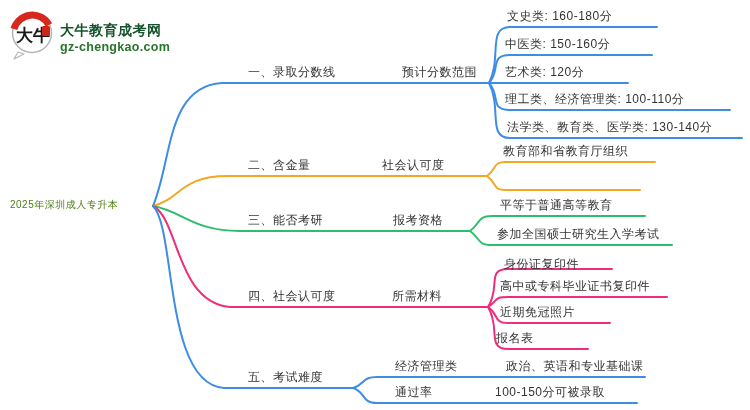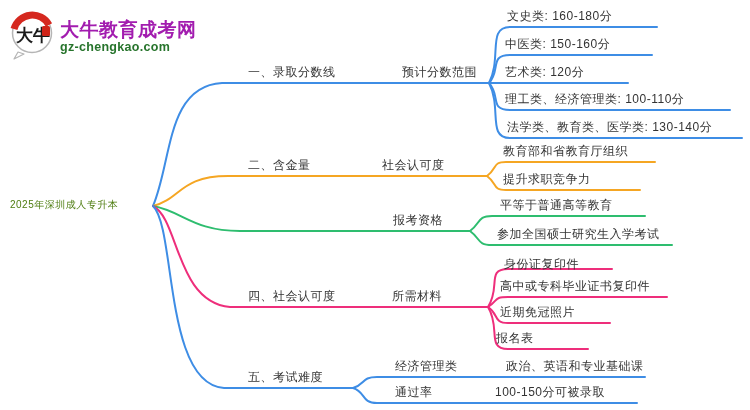--- a/index.html
+++ b/index.html
@@ -19,21 +19,21 @@
   .root-lbl{font-size:10px;color:#4d7c0f;}
   .p-blue  {stroke:#3e8de5;}
   .p-orange{stroke:#f5a623;}
   .p-green {stroke:#2ebd6f;}
   .p-pink  {stroke:#ee2e7b;}
   svg.lines path{fill:none;stroke-width:2;stroke-linecap:round;}
   
   .logo{position:absolute;left:8px;top:10px;display:flex;align-items:flex-start;}
   .logo-texts{margin-left:4px;}
   .site-name{
-    color:#a21caf;font-weight:bold;font-size:19px;line-height:20px;
+    color:#14532d;font-weight:bold;font-size:14px;line-height:20px;
     letter-spacing:0.5px;margin-top:10px;
   }
   .site-url{
     color:#27742c;font-weight:bold;font-size:12.5px;line-height:15px;
     letter-spacing:0.3px;
   }
 </style>
 </head>
 <body>
 
@@ -97,22 +97,22 @@
   <div class="lbl" style="left:402px;top:63px;">预计分数范围</div>
   <div class="lbl" style="left:507px;top:7px;">文史类: 160-180分</div>
   <div class="lbl" style="left:505px;top:35px;">中医类: 150-160分</div>
   <div class="lbl" style="left:505px;top:63px;">艺术类: 120分</div>
   <div class="lbl" style="left:505px;top:90px;">理工类、经济管理类: 100-110分</div>
   <div class="lbl" style="left:507px;top:118px;">法学类、教育类、医学类: 130-140分</div>
 
   <div class="lbl" style="left:248px;top:156px;">二、含金量</div>
   <div class="lbl" style="left:382px;top:156px;">社会认可度</div>
   <div class="lbl" style="left:503px;top:142px;">教育部和省教育厅组织</div>
-  <div class="lbl" style="left:503px;top:170px;">提升求职竞争力</div>
 
+  <div class="lbl" style="left:248px;top:211px;">三、能否考研</div>
   <div class="lbl" style="left:393px;top:211px;">报考资格</div>
   <div class="lbl" style="left:500px;top:196px;">平等于普通高等教育</div>
   <div class="lbl" style="left:497px;top:225px;">参加全国硕士研究生入学考试</div>
 
   <div class="lbl" style="left:248px;top:287px;">四、社会认可度</div>
   <div class="lbl" style="left:392px;top:287px;">所需材料</div>
   <div class="lbl" style="left:504px;top:249px;margin-top:6px;">身份证复印件</div>
   <div class="lbl" style="left:500px;top:277px;">高中或专科毕业证书复印件</div>
   <div class="lbl" style="left:500px;top:303px;">近期免冠照片</div>
   <div class="lbl" style="left:496px;top:329px;">报名表</div>

